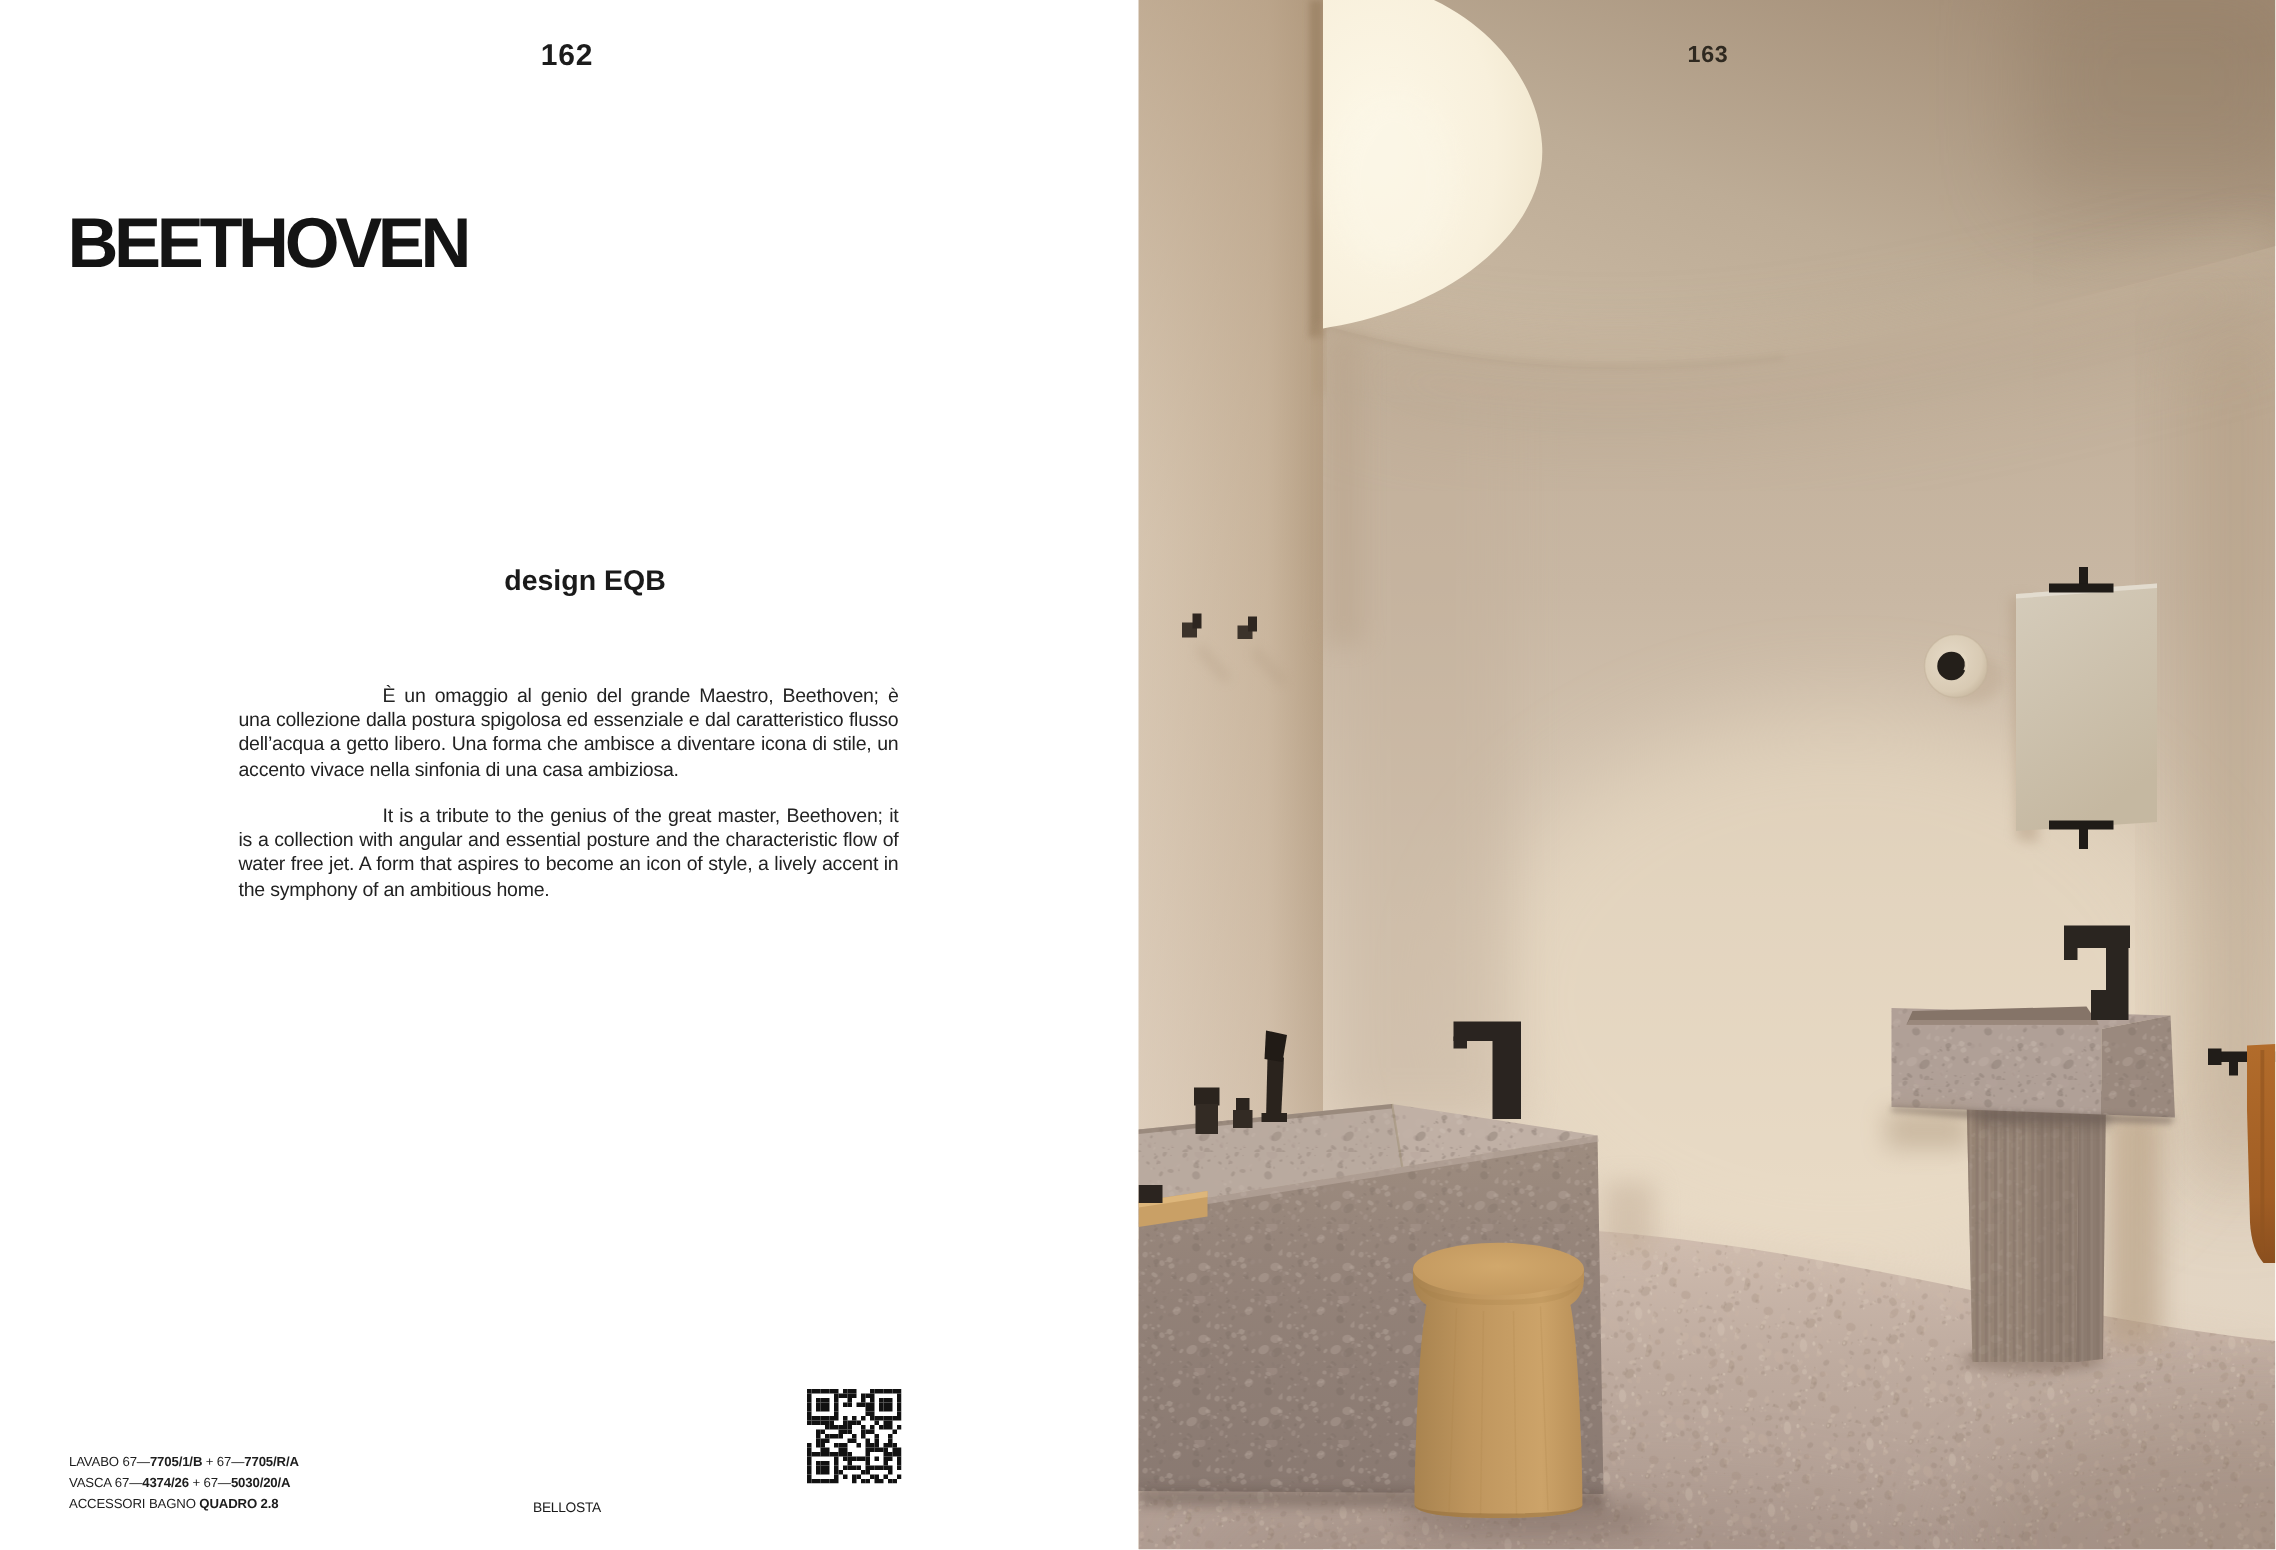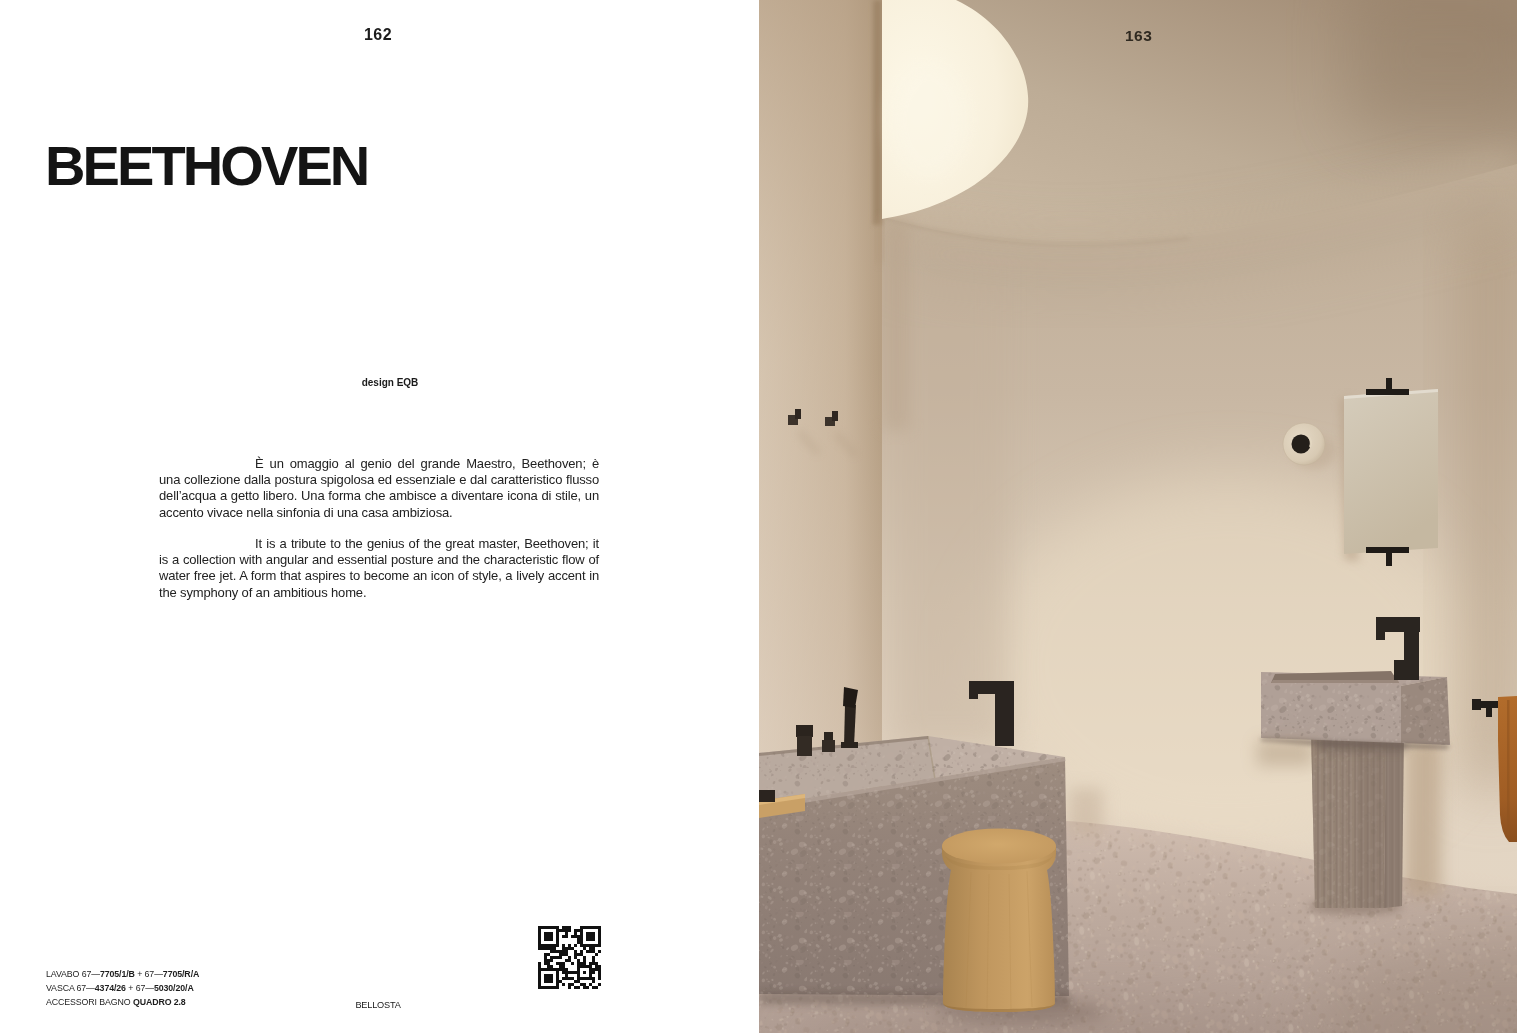--- a/index.html
+++ b/index.html
@@ -3,25 +3,25 @@
 <style>
 html,body{margin:0;padding:0;}
 body{width:1517px;height:1033px;position:relative;background:#ffffff;
      font-family:"Liberation Sans",sans-serif;overflow:hidden;}
 .abs{position:absolute;}
 </style></head>
 <body>
 
 <div class="abs" style="left:0;top:0;width:759px;height:1033px;background:#fff;"></div>
 
-<div class="abs" style="left:330px;top:26px;width:96px;text-align:center;font-size:16px;font-weight:bold;color:#1c1c1c;letter-spacing:0.5px;">162</div>
-
-<div class="abs" style="left:45px;top:138px;font-size:56px;font-weight:bold;color:#141414;letter-spacing:-2.9px;line-height:1;">BEETHOVEN</div>
-
-<div class="abs" style="left:170px;top:377px;width:440px;text-align:center;font-size:10px;font-weight:bold;color:#1a1a1a;">design&nbsp;EQB</div>
+<div class="abs" style="left:330px;top:26px;width:96px;text-align:center;font-size:20px;font-weight:bold;color:#1c1c1c;letter-spacing:0.5px;">162</div>
+
+<div class="abs" style="left:45px;top:138px;font-size:47px;font-weight:bold;color:#141414;letter-spacing:-2.9px;line-height:1;">BEETHOVEN</div>
+
+<div class="abs" style="left:170px;top:377px;width:440px;text-align:center;font-size:19px;font-weight:bold;color:#1a1a1a;">design&nbsp;EQB</div>
 
 <div class="abs" style="left:159px;top:456px;width:440px;font-size:13px;line-height:16.2px;color:#222;text-align:justify;text-indent:96px;letter-spacing:-0.15px;">È un omaggio al genio del grande Maestro, Beethoven; è una collezione dalla postura spigolosa ed essenziale e dal caratteristico flusso dell’acqua a getto libero. Una forma che ambisce a diventare icona di stile, un accento vivace nella sinfonia di una casa ambiziosa.</div>
 
 <div class="abs" style="left:159px;top:536px;width:440px;font-size:13px;line-height:16.2px;color:#222;text-align:justify;text-indent:96px;letter-spacing:-0.15px;">It is a tribute to the genius of the great master, Beethoven; it is a collection with angular and essential posture and the characteristic flow of water free jet. A form that aspires to become an icon of style, a lively accent in the symphony of an ambitious home.</div>
 
 <div class="abs" style="left:46px;top:948px;font-size:8.8px;line-height:13.9px;color:#1d1d1d;letter-spacing:-0.1px;margin-top:20px;">
 LAVABO 67—<b>7705/1/B</b> + 67—<b>7705/R/A</b><br>
 VASCA 67—<b>4374/26</b> + 67—<b>5030/20/A</b><br>
 ACCESSORI BAGNO <b>QUADRO 2.8</b></div>
 

